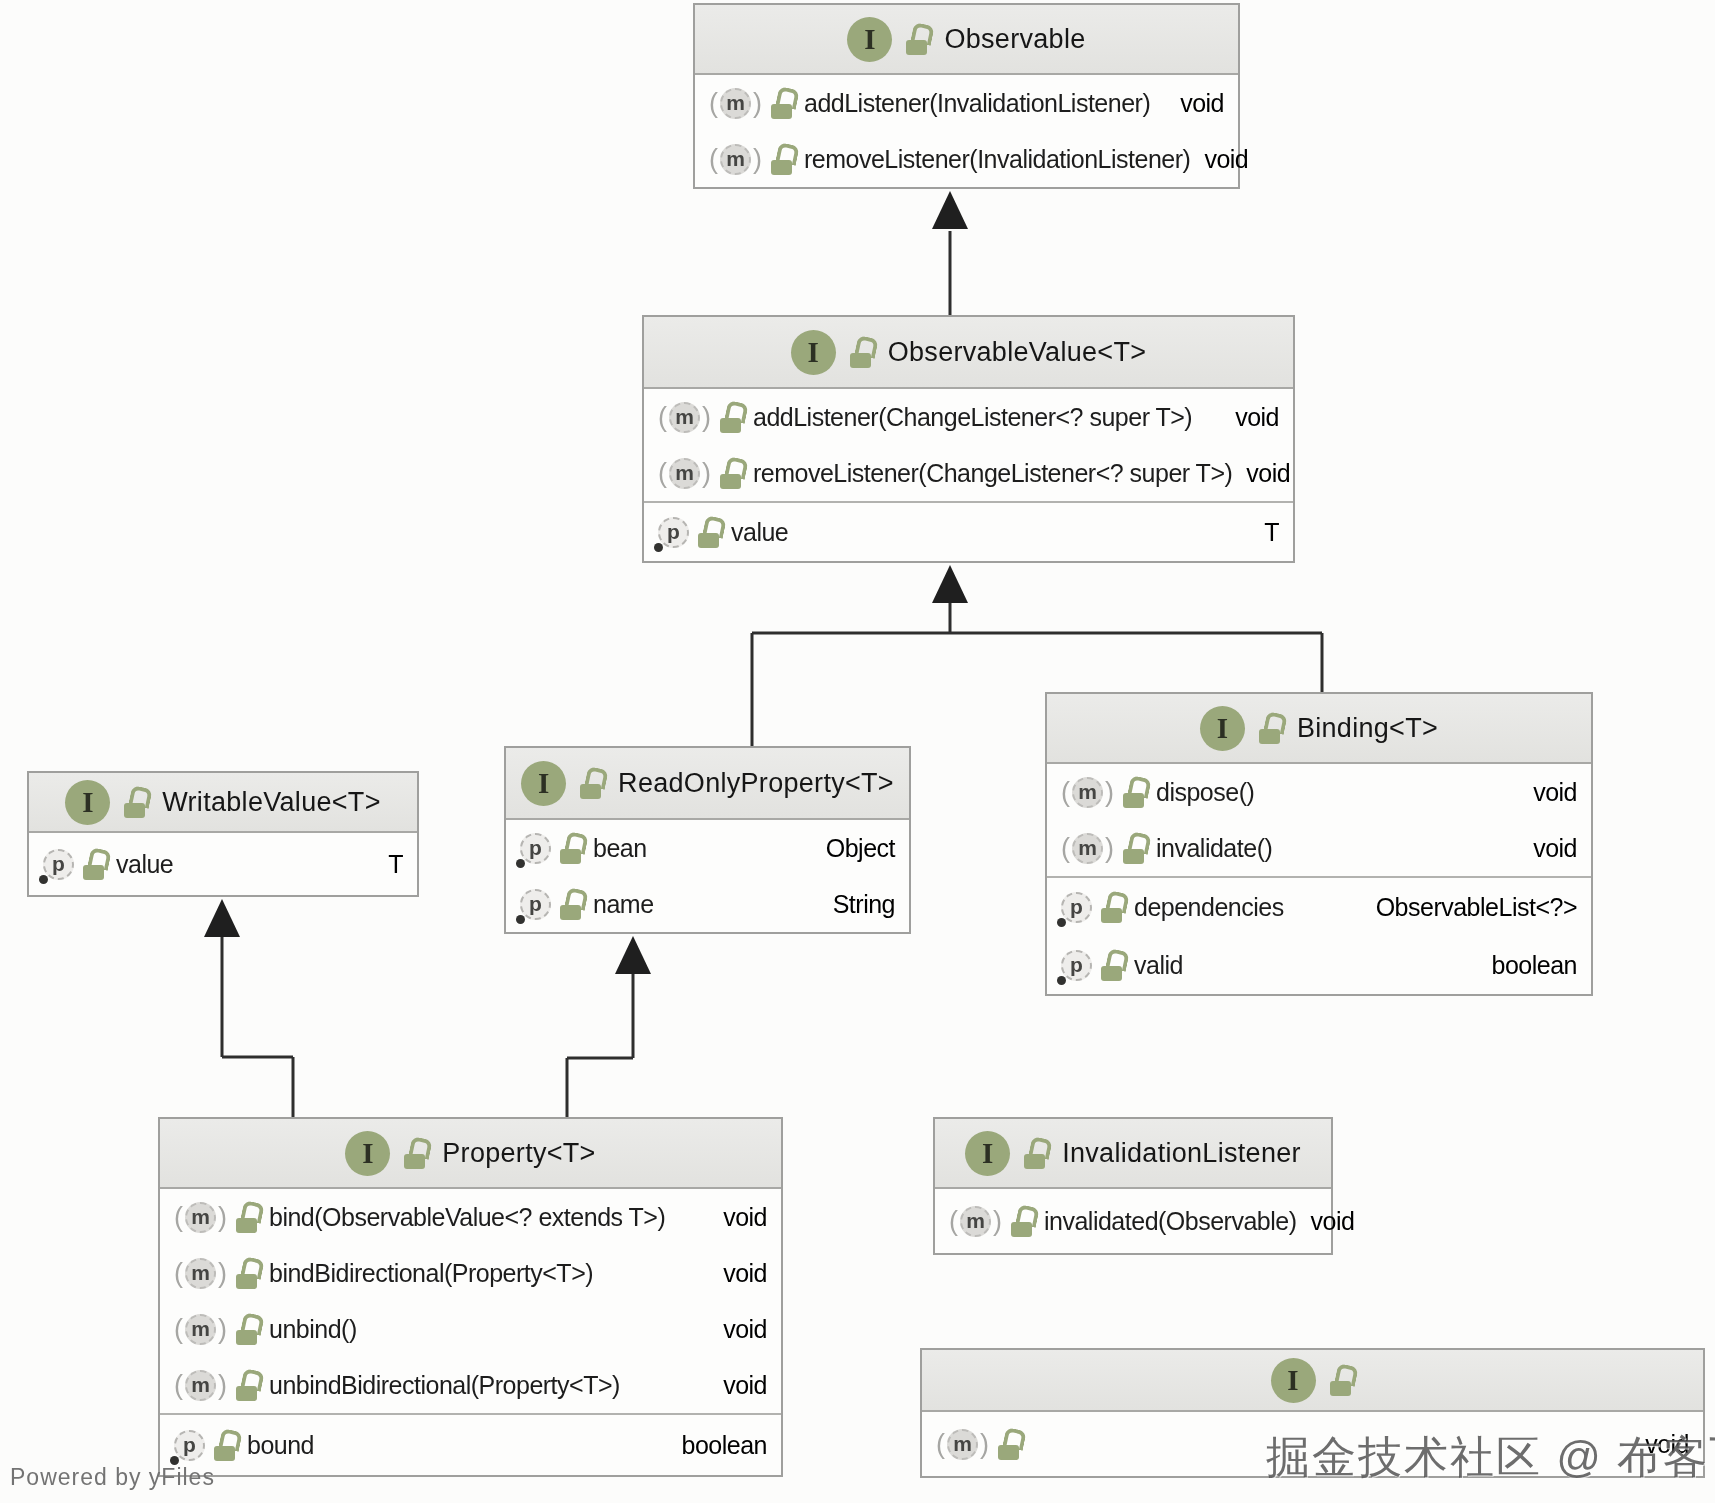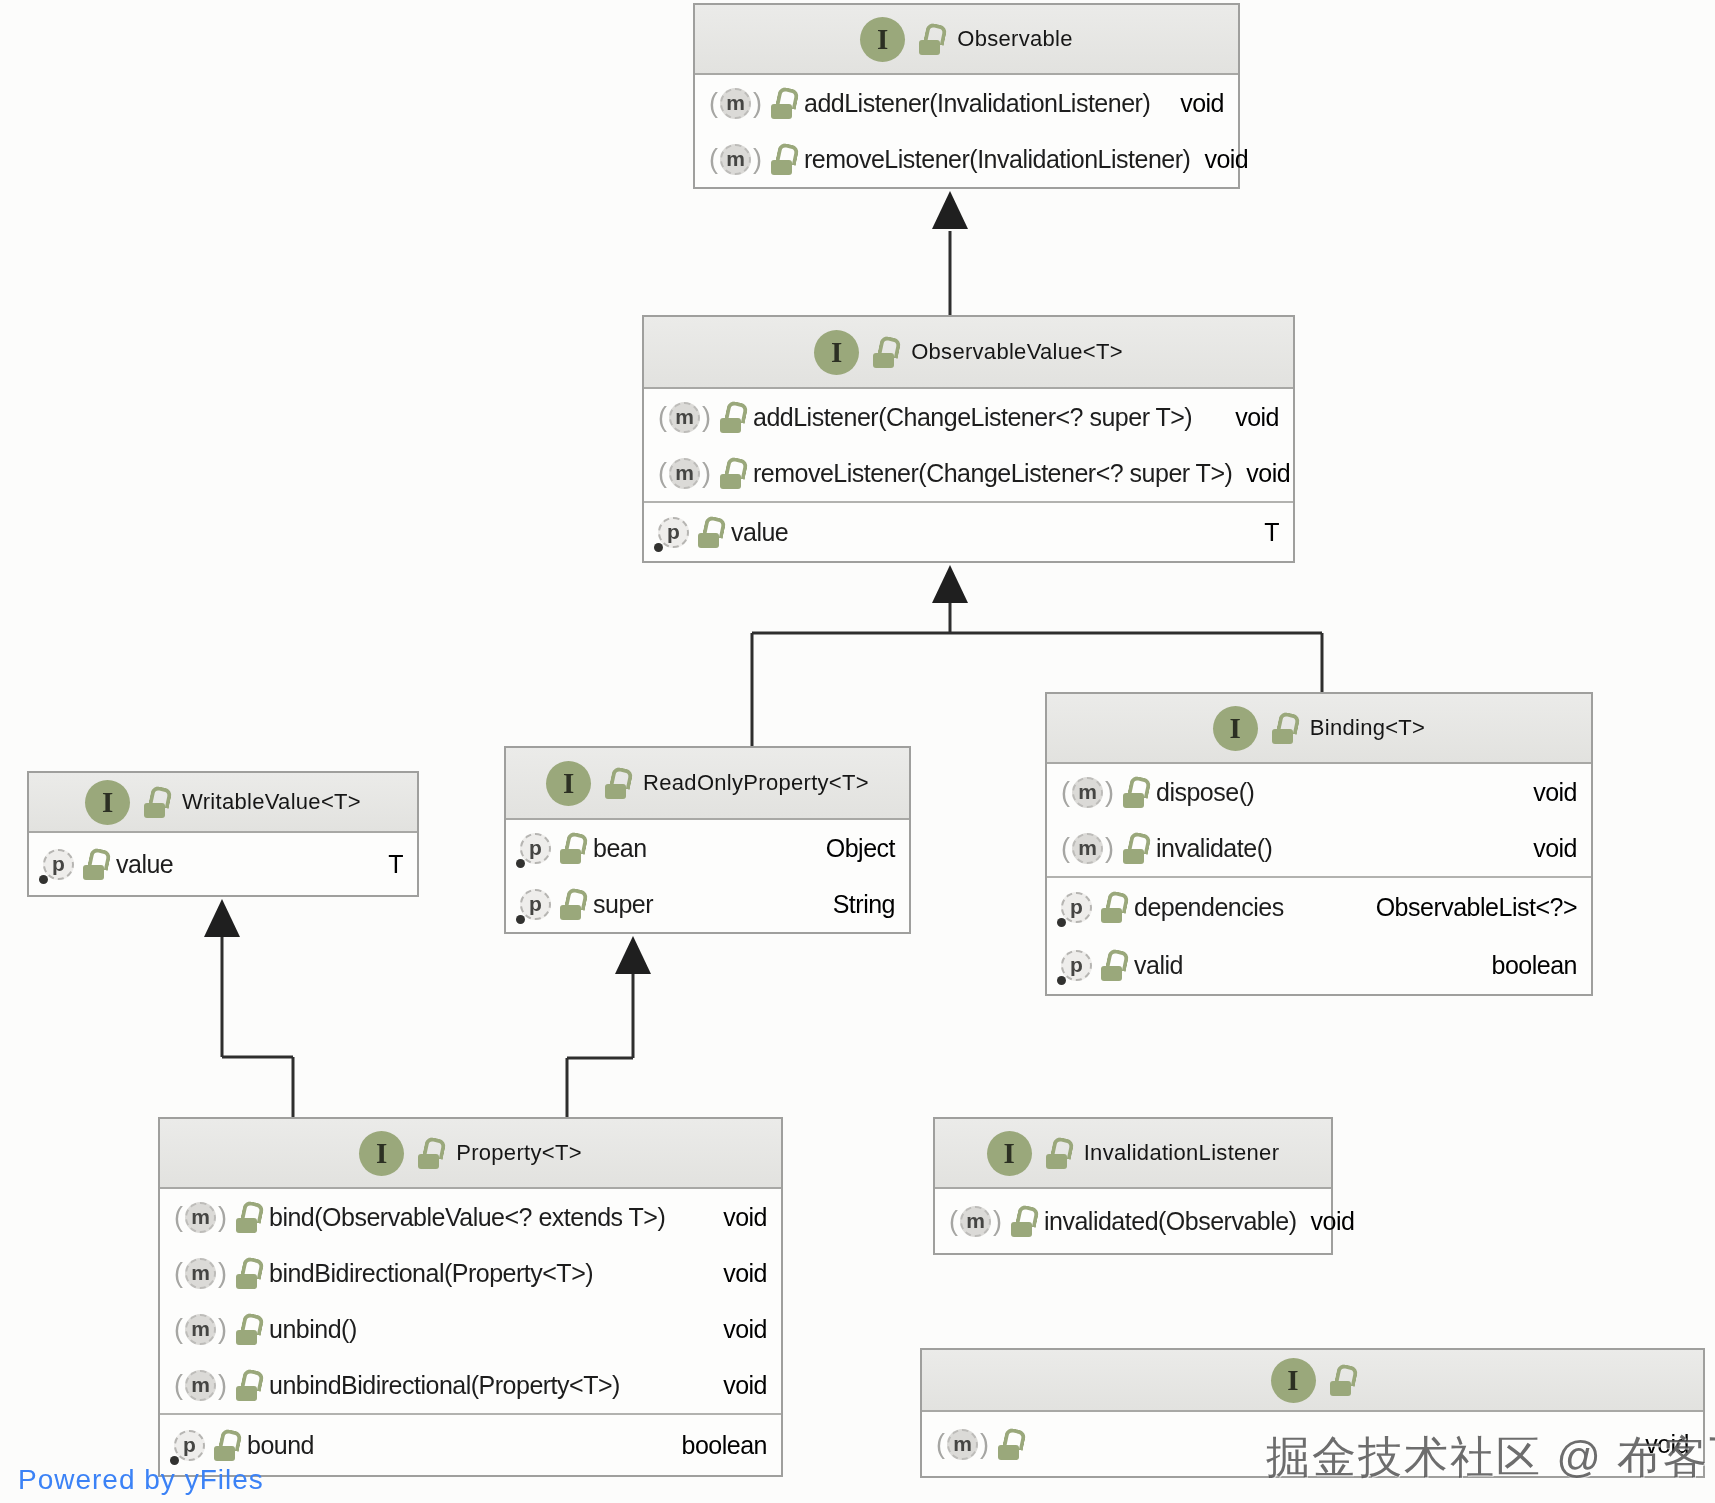--- a/index.html
+++ b/index.html
@@ -5,21 +5,21 @@
   *{box-sizing:border-box;margin:0;padding:0}
   html,body{background:#ffffff}
   body{font-family:"Liberation Sans",sans-serif;color:#1d1d1d}
   .canvas{position:relative;width:1715px;height:1503px;background:#fcfcfb;overflow:hidden}
 
   .wires{position:absolute;left:0;top:0;z-index:0}
 
   .uml{position:absolute;background:#fdfdfc;border:2px solid #9f9f9d;z-index:1}
   .hdr{display:flex;align-items:center;justify-content:center;gap:13px;
        background:linear-gradient(#ebebe9,#e2e2df);border-bottom:2px solid #a8a8a5;padding:0 10px}
-  .title{font-size:22px;color:#161616;letter-spacing:.3px;white-space:nowrap}
+  .title{font-size:27px;color:#161616;letter-spacing:.3px;white-space:nowrap}
 
   .iic{width:45px;height:45px;flex:none;border-radius:50%;background:#9aa87b;color:#2c3023;
        display:flex;align-items:center;justify-content:center;
        font-family:"Liberation Serif",serif;font-weight:bold;font-size:29px}
 
   .lock{position:relative;width:26px;height:31px;flex:none;display:inline-block}
   .lock::before{content:"";position:absolute;left:7px;top:0;width:13px;height:16px;
        border:4px solid #9aa87b;border-bottom:none;border-radius:8px 8px 0 0;transform:rotate(12deg)}
   .lock::after{content:"";position:absolute;left:1px;bottom:0;width:21px;height:15px;
        border-radius:3px;background:#9aa87b}
@@ -32,21 +32,21 @@
   .mi::before{content:"("}
   .mi::after{content:")"}
   .circ{width:31px;height:31px;border-radius:50%;display:flex;align-items:center;justify-content:center;
         font-size:21px;font-weight:bold;color:#454543;background:#dbdad7;border:2px dashed #bdbcb9}
   .pi{position:relative;flex:none;display:flex}
   .pi .circ{background:#eeedeb;border:2px dashed #b6b5b2}
   .pi::before{content:"";position:absolute;left:-4px;bottom:-4px;width:9px;height:9px;border-radius:50%;background:#323230;z-index:1}
 
   .methods + .props{border-top:2px solid #b2b2af}
 
-  .wm-left{position:absolute;left:18px;top:1464px;font-size:28px;color:#3b82f6;letter-spacing:1px;z-index:4}
+  .wm-left{position:absolute;left:10px;top:1464px;font-size:23px;color:#737373;letter-spacing:1px;z-index:4}
   .wm-right{position:absolute;left:1266px;top:1428px;font-size:44px;color:rgba(72,72,72,.8);
             text-shadow:1px 1px 0 rgba(255,255,255,.65);letter-spacing:2px;z-index:5;white-space:nowrap}
 </style>
 </head>
 <body>
 
 <div class="canvas">
 
   <svg class="wires" width="1715" height="1503">
     <g stroke="#2e2e2e" stroke-width="3" fill="none">
@@ -156,21 +156,21 @@
           </span>
         <span class="lock"></span>
         <span class="mlabel">bean</span>
         <span class="mtype">Object</span>
       </div>
       <div class="row">
         <span class="pi">
             <span class="circ">p</span>
           </span>
         <span class="lock"></span>
-        <span class="mlabel">super</span>
+        <span class="mlabel">name</span>
         <span class="mtype">String</span>
       </div>
     </div>
   </div>
 
   <div class="uml" style="left:1045px;top:692px;width:548px">
     <div class="hdr" style="height:70px">
       <span class="iic">I</span>
       <span class="lock"></span>
       <span class="title">Binding&lt;T&gt;</span>

